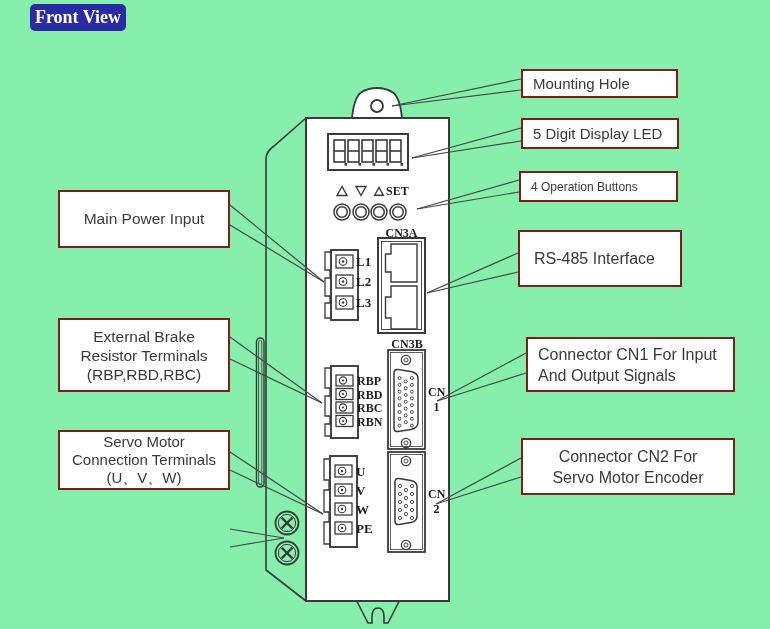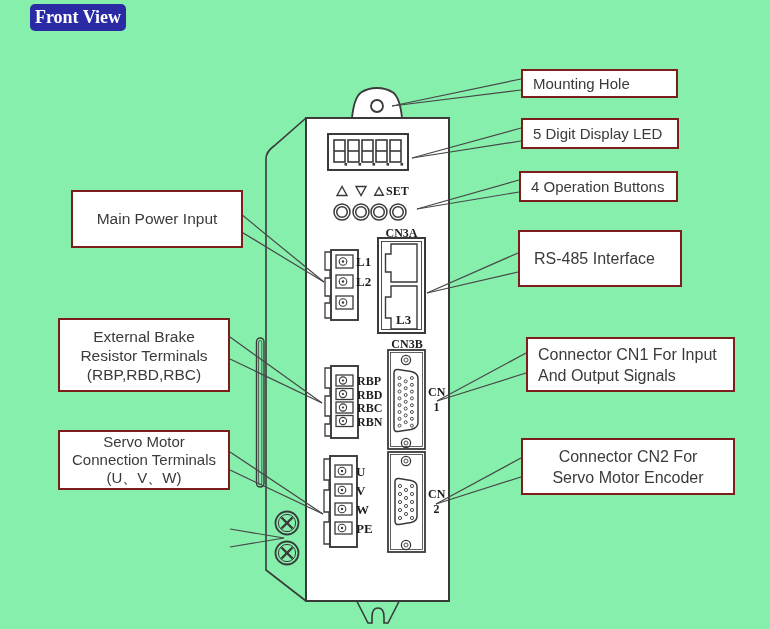--- a/index.html
+++ b/index.html
@@ -250,41 +250,41 @@
         <g>
             <line x1="230" y1="529" x2="284" y2="538"></line>
             <line x1="230" y1="547" x2="284" y2="538"></line>
           </g>
       </g>
     </g>
   </svg>
 
   <div class="badge">Front View</div>
 
-  <div class="callout center" style="left:58px;top:190px;width:172px;height:58px;margin-left:13px;">
+  <div class="callout center" style="left:58px;top:190px;width:172px;height:58px;">
     <div>Main Power Input</div>
   </div>
   <div class="callout center" style="left:58px;top:318px;width:172px;height:74px;line-height:19px;">
     <div>External Brake</div>
     <div>Resistor  Terminals</div>
     <div>(RBP,RBD,RBC)</div>
   </div>
   <div class="callout center" style="left:58px;top:430px;width:172px;height:60px;font-size:15px;line-height:18px;">
     <div>Servo Motor</div>
     <div>Connection Terminals</div>
     <div>(U、V、W)</div>
   </div>
 
   <div class="callout leftpad" style="left:521px;top:69px;width:157px;height:29px;font-size:15px;">
     <div>Mounting Hole</div>
   </div>
   <div class="callout leftpad" style="left:521px;top:118px;width:158px;height:31px;font-size:15px;">
     <div>5 Digit Display LED</div>
   </div>
-  <div class="callout leftpad" style="left:519px;top:171px;width:159px;height:31px;font-size:15px;">
+  <div class="callout leftpad" style="left:519px;top:171px;width:159px;height:31px;font-size:12px;">
     <div>4 Operation Buttons</div>
   </div>
   <div class="callout leftpad" style="left:518px;top:230px;width:164px;height:57px;padding-left:14px;font-size:16px;">
     <div>RS-485 Interface</div>
   </div>
   <div class="callout leftpad" style="left:526px;top:337px;width:209px;height:55px;font-size:16px;line-height:21px;">
     <div>Connector CN1 For Input</div>
     <div>And Output Signals</div>
   </div>
   <div class="callout center" style="left:521px;top:438px;width:214px;height:57px;font-size:16px;line-height:21px;">
@@ -296,21 +296,21 @@
   <div class="dev-label t12 ctr" style="left:384px;top:337px;width:46px;">CN3B</div>
   <div class="dev-label t12" style="left:386px;top:184px;">SET</div>
 
   <div class="dev-label t12" style="left:428px;top:385px;">CN</div>
   <div class="dev-label t12 ctr" style="left:428px;top:400px;width:17px;">1</div>
   <div class="dev-label t12" style="left:428px;top:487px;">CN</div>
   <div class="dev-label t12 ctr" style="left:428px;top:502px;width:17px;">2</div>
 
   <div class="dev-label t13" style="left:356px;top:254px;">L1</div>
   <div class="dev-label t13" style="left:356px;top:274px;">L2</div>
-  <div class="dev-label t13" style="left:356px;top:312px;margin-left:40px;">L3</div>
+  <div class="dev-label t13" style="left:356px;top:295px;">L3</div>
 
   <div class="dev-label t12" style="left:357px;top:374px;">RBP</div>
   <div class="dev-label t12" style="left:357px;top:388px;">RBD</div>
   <div class="dev-label t12" style="left:357px;top:401px;">RBC</div>
   <div class="dev-label t12" style="left:357px;top:415px;">RBN</div>
 
   <div class="dev-label t13" style="left:356px;top:464px;">U</div>
   <div class="dev-label t13" style="left:356px;top:483px;">V</div>
   <div class="dev-label t13" style="left:356px;top:502px;">W</div>
   <div class="dev-label t13" style="left:356px;top:521px;">PE</div>

